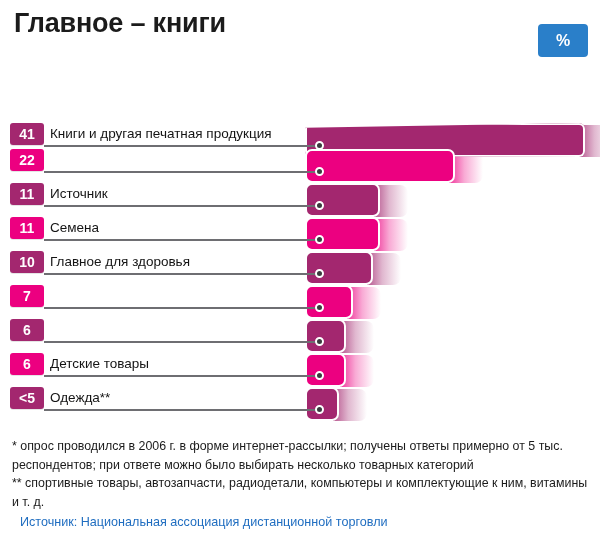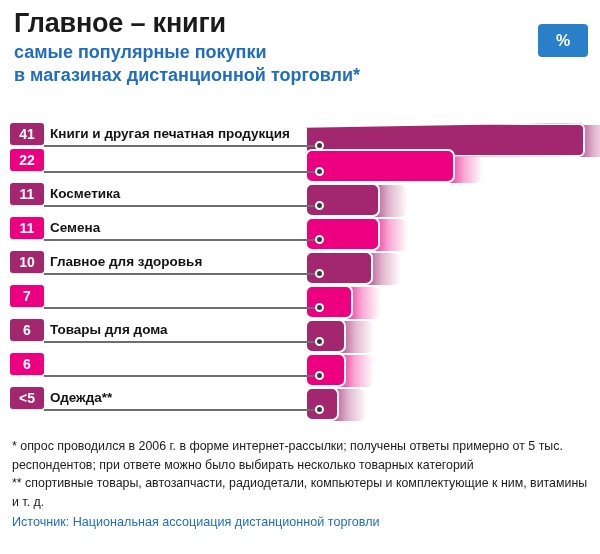--- a/index.html
+++ b/index.html
@@ -39,21 +39,21 @@
   .val-badge{
     position:absolute;left:10px;top:0px;
     width:34px;height:22px;border-radius:3px;
     display:flex;align-items:center;justify-content:center;
     color:#ffffff;font-size:14px;font-weight:bold;
     box-shadow:0 1px 0 rgba(0,0,0,0.10);
     z-index:5;
   }
   .cat-label{
     position:absolute;left:50px;top:1px;
-    font-size:13.5px;font-weight:bold;color:#141414;
+    font-size:13.5px;font-weight:normal;color:#141414;
     white-space:nowrap;line-height:20px;
     z-index:5;
   }
   
   .leader{
     position:absolute;left:44px;top:22px;height:2px;
     background:#6e6e72;z-index:4;
   }
   .leader-dot{
     position:absolute;top:18px;width:9px;height:9px;border-radius:50%;
@@ -80,33 +80,31 @@
     border-radius:6px;
   }
 
   
   .notes{
     position:absolute;left:12px;top:437px;width:578px;
     font-size:12.4px;color:#1b1b1b;line-height:18.5px;
   }
   .notes p{margin:0;}
   .source{
-    position:absolute;left:12px;top:514px;
+    position:absolute;left:20px;top:514px;
     font-size:12.6px;color:#1f6dc0;line-height:17px;
   }
 </style>
 </head>
 <body>
 
 <div class="infographic">
 
   <div class="header">
     <div class="title">Главное – книги</div>
-    <div class="subtitle">самые популярные покупки
-в магазинах дистанционной торговли*</div>
   </div>
   <div class="pct-badge">%</div>
 
   <div class="chart" id="chart">
       <div class="row skew" style="top: 8px; padding-left: 43px;">
         <div class="bar-cap" style="left: 579px; background: linear-gradient(to right, rgba(163, 39, 111, 0.8) 0%, rgba(163, 39, 111, 0.333) 45%, rgba(163, 39, 111, 0) 100%);"></div>
         <div class="bar-wrap" style="left: 305px; width: 280px;">
           <div class="bar" style="background: rgb(163, 39, 111); clip-path: polygon(0px 14%, 100% 0px, 100% 100%, 0px 96%); border: none; border-radius: 6px; box-shadow: rgb(255, 255, 255) 0px 0px 0px 2px inset;"></div>
         </div>
         <div class="leader" style="width: 275px;"></div>
@@ -124,21 +122,21 @@
         <div class="val-badge" style="background: rgb(236, 0, 128);">22</div>
       </div>
       <div class="row" style="top: 68px;">
         <div class="bar-cap" style="left: 374.122px; background: linear-gradient(to right, rgba(163, 39, 111, 0.8) 0%, rgba(163, 39, 111, 0.333) 45%, rgba(163, 39, 111, 0) 100%);"></div>
         <div class="bar-wrap" style="left: 305px; width: 75.122px;">
           <div class="bar" style="background: rgb(163, 39, 111);"></div>
         </div>
         <div class="leader" style="width: 275px;"></div>
         <div class="leader-dot" style="left: 315px;"></div>
         <div class="val-badge" style="background: rgb(163, 39, 111);">11</div>
-        <div class="cat-label">Косметика</div>
+        <div class="cat-label">Источник</div>
       </div>
       <div class="row" style="top: 102px;">
         <div class="bar-cap" style="left: 374.122px; background: linear-gradient(to right, rgba(236, 0, 128, 0.8) 0%, rgba(236, 0, 128, 0.333) 45%, rgba(236, 0, 128, 0) 100%);"></div>
         <div class="bar-wrap" style="left: 305px; width: 75.122px;">
           <div class="bar" style="background: rgb(236, 0, 128);"></div>
         </div>
         <div class="leader" style="width: 275px;"></div>
         <div class="leader-dot" style="left: 315px;"></div>
         <div class="val-badge" style="background: rgb(236, 0, 128);">11</div>
         <div class="cat-label">Семена</div>
@@ -163,30 +161,30 @@
         <div class="val-badge" style="background: rgb(236, 0, 128);">7</div>
       </div>
       <div class="row" style="top: 204px;">
         <div class="bar-cap" style="left: 339.976px; background: linear-gradient(to right, rgba(163, 39, 111, 0.8) 0%, rgba(163, 39, 111, 0.333) 45%, rgba(163, 39, 111, 0) 100%);"></div>
         <div class="bar-wrap" style="left: 305px; width: 40.9756px;">
           <div class="bar" style="background: rgb(163, 39, 111);"></div>
         </div>
         <div class="leader" style="width: 275px;"></div>
         <div class="leader-dot" style="left: 315px;"></div>
         <div class="val-badge" style="background: rgb(163, 39, 111);">6</div>
-        <div class="cat-label">Товары для дома</div>
       </div>
       <div class="row" style="top: 238px;">
         <div class="bar-cap" style="left: 339.976px; background: linear-gradient(to right, rgba(236, 0, 128, 0.8) 0%, rgba(236, 0, 128, 0.333) 45%, rgba(236, 0, 128, 0) 100%);"></div>
         <div class="bar-wrap" style="left: 305px; width: 40.9756px;">
           <div class="bar" style="background: rgb(236, 0, 128);"></div>
         </div>
         <div class="leader" style="width: 275px;"></div>
         <div class="leader-dot" style="left: 315px;"></div>
         <div class="val-badge" style="background: rgb(236, 0, 128);">6</div>
+        <div class="cat-label">Детские товары</div>
       </div>
       <div class="row" style="top: 272px;">
         <div class="bar-cap" style="left: 333.146px; background: linear-gradient(to right, rgba(163, 39, 111, 0.8) 0%, rgba(163, 39, 111, 0.333) 45%, rgba(163, 39, 111, 0) 100%);"></div>
         <div class="bar-wrap" style="left: 305px; width: 34.1463px;">
           <div class="bar" style="background: rgb(163, 39, 111);"></div>
         </div>
         <div class="leader" style="width: 275px;"></div>
         <div class="leader-dot" style="left: 315px;"></div>
         <div class="val-badge" style="background: rgb(163, 39, 111);">&lt;5</div>
         <div class="cat-label">Одежда**</div>

